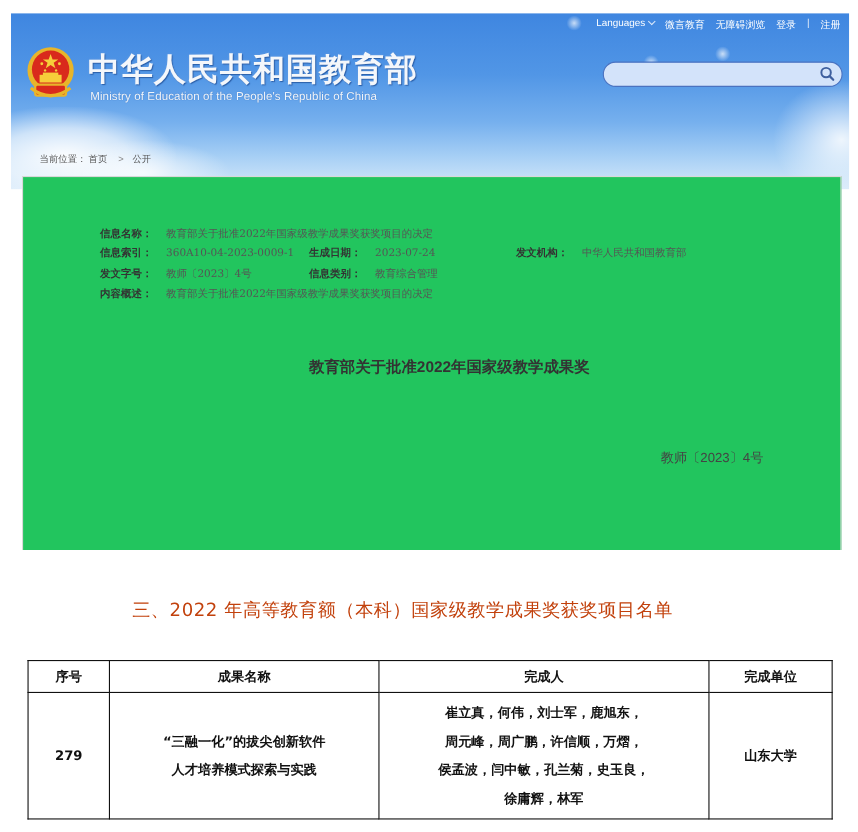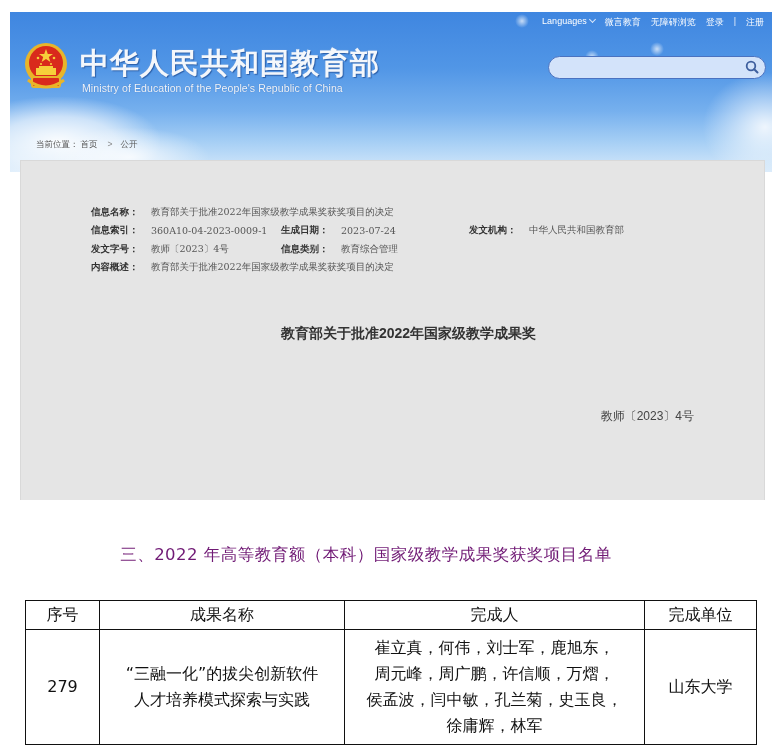--- a/index.html
+++ b/index.html
@@ -56,21 +56,21 @@
     position: absolute; right: 6px; top: 3px; width: 14px; height: 14px;
   }
   .breadcrumb {
     position: absolute; left: 8px; top: 127px; font-size: 8.5px; color: #555; margin-left: 18px;
   }
   .breadcrumb span { margin-right: 2px; }
   .breadcrumb .arrow { margin: 0 8px; color: #888; }
 
   .content-card {
     position: absolute; left: 10px; top: 148px; width: 745px; height: 350px;
-    background: #e5e5e5; border: 1px solid #d9d9d9; border-bottom: none;
+    background: #22c55e; border: 1px solid #d9d9d9; border-bottom: none;
   }
   .meta { position: absolute; left: 70px; top: 42px; font-size: 9.5px; color: #555; font-family: "DejaVu Serif", serif; }
   .meta-row { height: 18.5px; display: flex; align-items: center; white-space: nowrap; }
   .meta-label { font-weight: bold; color: #333; width: 60px; display: inline-block; }
   .meta-val { display: inline-block; }
   .mv1 { width: 130px; }
   .ml2 { width: 60px; }
   .mv2 { width: 128px; }
   .ml3 { width: 60px; }
 
@@ -82,28 +82,28 @@
     position: absolute; right: 70px; top: 247px; font-size: 12px; color: #444;
   }
   .doc-body {
     position: absolute; left: 70px; right: 60px; top: 292px; font-size: 11.5px; color: #444; line-height: 26px;
     text-indent: 24px;
   }
 
   
   .list-title {
     position: absolute; left: 0; width: 732px; top: 544px; text-align: center;
-    font-family: "DejaVu Sans", sans-serif; font-size: 16.5px; color: #701a75; letter-spacing: 0.5px;
+    font-family: "DejaVu Sans", sans-serif; font-size: 16.5px; color: #c2410c; letter-spacing: 0.5px;
   }
   table.award {
     position: absolute; left: 25px; top: 600px; border-collapse: collapse;
     font-family: "DejaVu Sans", sans-serif; color: #111;
   }
   table.award th, table.award td {
-    border: 1.5px solid #111; text-align: center; font-weight: normal; font-size: 16px;
+    border: 1.5px solid #111; text-align: center; font-weight: bold; font-size: 12px;
   }
   table.award th { height: 29px; }
   table.award td { height: 115px; line-height: 26px; }
   .c1 { width: 74px; } .c2 { width: 245px; } .c3 { width: 300px; } .c4 { width: 112px; }
 </style>
 </head>
 <body>
 
 <div class="page-shot">
   <div class="banner">

